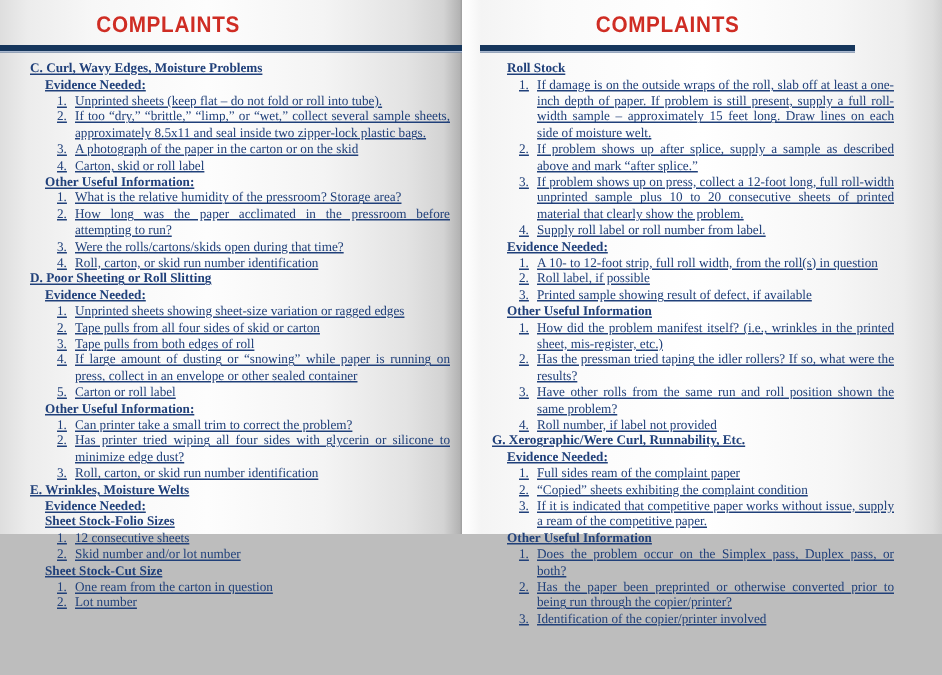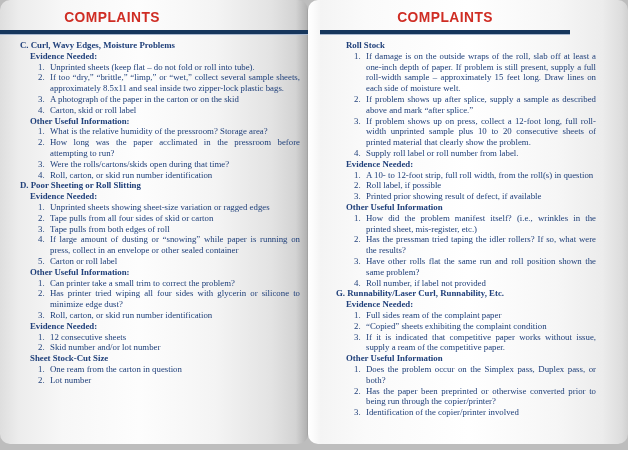--- a/index.html
+++ b/index.html
@@ -1,18 +1,18 @@
 <!DOCTYPE html>
 <html style="--red: #cf2d24; --navy: #16365c; --ink: #20407a;"><head>
 <meta charset="utf-8">
 <style>
   html, body { margin:0; padding:0; width:628px; height:450px; overflow:hidden; background:#bdbdbd; }
   .spread { display:flex; width:628px; height:450px; font-family:"Liberation Serif", serif; }
 
-  .page { position:relative; height:444px; box-sizing:border-box;border-radius:10px; }
+  .page { position:relative; height:356px; box-sizing:border-box; }
   .page-left {
     width:308px;
     background:linear-gradient(to right,#dedede 0%,#ececec 6%,#f7f7f7 20%,#fdfdfd 45%,#f4f4f4 70%,#e3e3e3 88%,#d3d3d3 96%,#b3b3b3 99.5%,#9c9c9c 100%);
   }
   .page-right {
     width:320px;
     background:linear-gradient(to right,#ffffff 0%,#fcfcfc 1.5%,#f4f4f4 4%,#fafafa 18%,#ffffff 50%,#f6f6f6 78%,#ececec 92%,#dddddd 98%,#d1d1d1 100%);
   }
 
   .page-header { padding-top:8px; }
@@ -25,24 +25,24 @@
     font-weight:700; font-size:15px; line-height:17px;
     letter-spacing:.5px;
     transform:scaleX(.92); transform-origin:center;
     color:var(--red);
   }
   .title-rule { margin-top:4px; height:4px; background:var(--navy); border-bottom:1px solid #a9b8cf; }
   .page-left  .title-rule { width:308px; }
   .page-right .title-rule { width:250px; margin-left:12px; }
 
   .page-content {
-    font-size:8.8px; line-height:10.8px; color:var(--ink);
+    font-size:8.8px; line-height:10.8px; color:var(--ink);text-decoration:underline;
   }
   .page-left  .page-content { padding:5px 8px 0 20px; }
-  .page-right .page-content { padding:5px 32px 0 28px; }
+  .page-right .page-content { padding:5px 32px 0 20px; }
 
   .blk { margin:0; }
   .blk.section { font-weight:700; }
   .blk.subhead { font-weight:700; margin-left:10px; }
   .blk.item { display:flex; margin-left:18px; }
   .blk.item .num { flex:none; width:12px; }
   .blk.item .txt { flex:1; text-align:justify; }
 </style>
 </head>
 <body>
@@ -120,21 +120,23 @@
           <span class="txt">Can printer take a small trim to correct the problem?</span>
         </div>
         <div class="blk item">
           <span class="num">2.</span>
           <span class="txt">Has printer tried wiping all four sides with glycerin or silicone to minimize edge dust?</span>
         </div>
         <div class="blk item">
           <span class="num">3.</span>
           <span class="txt">Roll, carton, or skid run number identification</span>
         </div>
-        <div class="blk subhead">Evidence Needed:</div>
+        <div class="blk section">E. Wrinkles, Moisture Welts</div>
+        <div class="blk subhead">Evidence Needed:</div>
+        <div class="blk subhead">Sheet Stock-Folio Sizes</div>
         <div class="blk item">
           <span class="num">1.</span>
           <span class="txt">12 consecutive sheets</span>
         </div>
         <div class="blk item">
           <span class="num">2.</span>
           <span class="txt">Skid number and/or lot number</span>
         </div>
         <div class="blk subhead">Sheet Stock-Cut Size</div>
         <div class="blk item">
@@ -177,40 +179,40 @@
         <div class="blk item">
           <span class="num">1.</span>
           <span class="txt">A 10- to 12-foot strip, full roll width, from the roll(s) in question</span>
         </div>
         <div class="blk item">
           <span class="num">2.</span>
           <span class="txt">Roll label, if possible</span>
         </div>
         <div class="blk item">
           <span class="num">3.</span>
-          <span class="txt">Printed prior showing result of defect, if available</span>
+          <span class="txt">Printed sample showing result of defect, if available</span>
         </div>
         <div class="blk subhead">Other Useful Information</div>
         <div class="blk item">
           <span class="num">1.</span>
           <span class="txt">How did the problem manifest itself? (i.e., wrinkles in the printed sheet, mis-register, etc.)</span>
         </div>
         <div class="blk item">
           <span class="num">2.</span>
           <span class="txt">Has the pressman tried taping the idler rollers? If so, what were the results?</span>
         </div>
         <div class="blk item">
           <span class="num">3.</span>
-          <span class="txt">Have other rolls flat the same run and roll position shown the same problem?</span>
+          <span class="txt">Have other rolls from the same run and roll position shown the same problem?</span>
         </div>
         <div class="blk item">
           <span class="num">4.</span>
           <span class="txt">Roll number, if label not provided</span>
         </div>
-        <div class="blk section">G. Runnability/Laser Curl, Runnability, Etc.</div>
+        <div class="blk section">G. Xerographic/Were Curl, Runnability, Etc.</div>
         <div class="blk subhead">Evidence Needed:</div>
         <div class="blk item">
           <span class="num">1.</span>
           <span class="txt">Full sides ream of the complaint paper</span>
         </div>
         <div class="blk item">
           <span class="num">2.</span>
           <span class="txt">“Copied” sheets exhibiting the complaint condition</span>
         </div>
         <div class="blk item">

